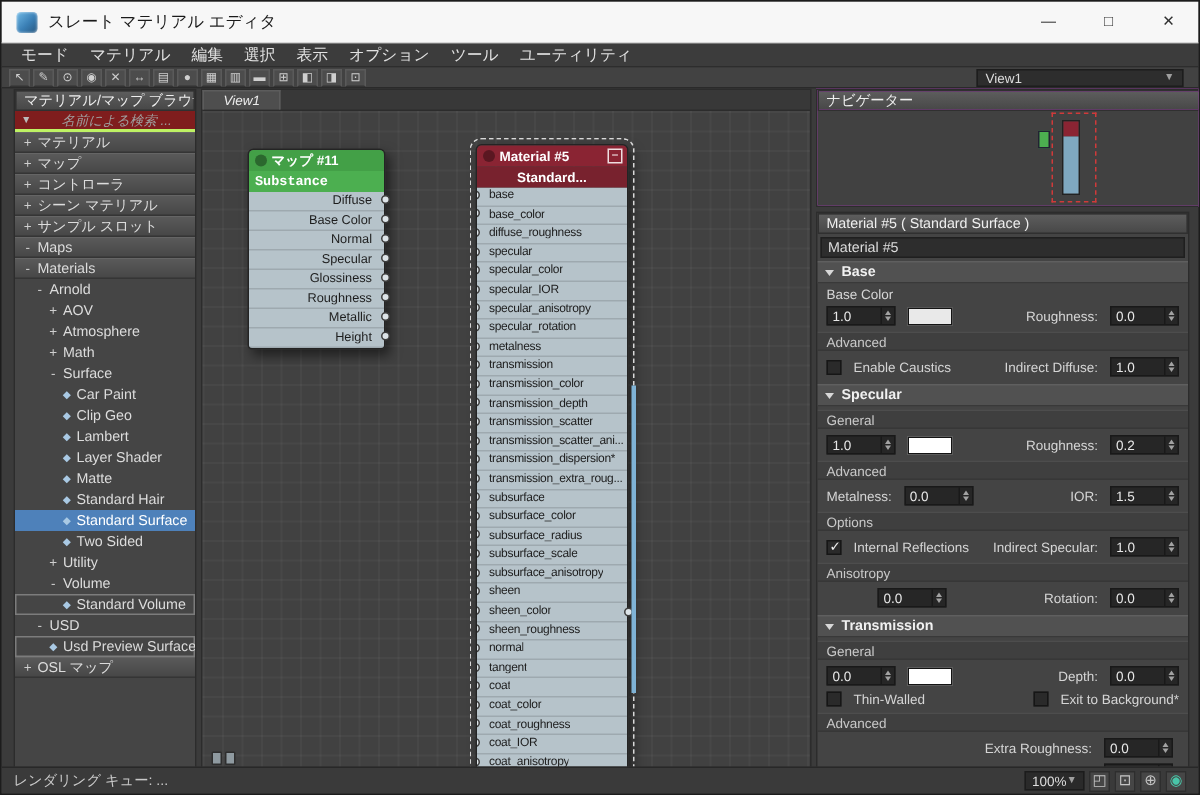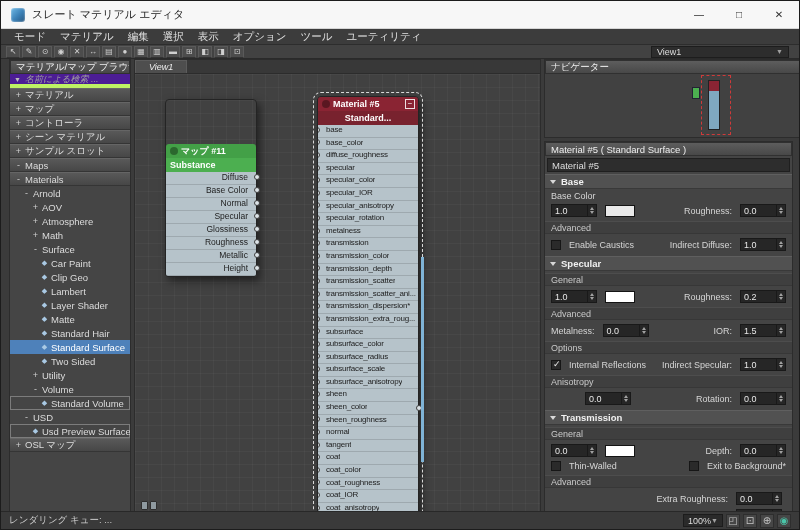--- a/index.html
+++ b/index.html
@@ -35,22 +35,22 @@
     border:1px solid #1d1d1d;display:flex;align-items:center;padding:0 5px;font-size:9px;color:#ddd}
   .viewcombo .caret{margin-left:auto;font-size:7px;color:#9f9f9f}
 
   
   .phead{height:14px;background:linear-gradient(#5d5d5d,#484848);border:1px solid #303030;
     display:flex;align-items:center;padding:0 5px;color:#efefef;font-size:9.5px;white-space:nowrap;overflow:hidden}
 
   
   .browser{position:absolute;left:8px;top:58px;width:122px;height:454px;background:#454545;
     border:1px solid #2c2c2c}
-  .search{height:14px;background:#4c1d95;border-bottom:4px solid #bef264;display:flex;
-    align-items:center;padding:0 4px;gap:4px}
+  .search{height:14px;background:#7f1d1d;border-bottom:2px solid #bef264;display:flex;
+    align-items:center;padding:0 4px;gap:20px}
   .search .scaret{font-size:7px;color:#bbb}
   .search .ph{font-size:9px;color:#9f9f9f;font-style:italic;white-space:nowrap;overflow:hidden}
   .tree{overflow:hidden}
   .trow{height:14px;display:flex;align-items:center;padding-left:4px;color:#dcdcdc;
     font-size:9.5px;white-space:nowrap;overflow:hidden;cursor:default}
   .trow.g{background:linear-gradient(#595959,#474747);border-top:1px solid #656565;
     border-bottom:1px solid #353535}
   .trow.lv1{padding-left:12px}
   .trow.lv2{padding-left:21px}
   .trow.lv3{padding-left:30px}
@@ -368,25 +368,25 @@
       </div>
   </div>
 
   <div class="canvaswrap">
     <div class="tabbar">
       <div class="tab">View1</div>
     </div>
     <div class="canvas">
 
       <div class="node mapnode">
-        <div class="nh1" style="background: rgb(67, 160, 71); margin-top: 44px;">
+        <div class="nh1" style="background: rgb(67, 160, 71);">
           <span class="nico"></span>
           <span>マップ #11</span>
         </div>
-        <div class="nh2" style="background: rgb(76, 175, 80);">
+        <div class="nh2" style="background: rgb(76, 175, 80); font-family: Liberation Mono, monospace;">
           <span>Substance</span>
         </div>
         <div class="nbody">
 
             <div class="nrow out">
               <span class="nlabel">Diffuse</span>
               <span class="sock r"></span>
             </div>
 
             <div class="nrow out">

